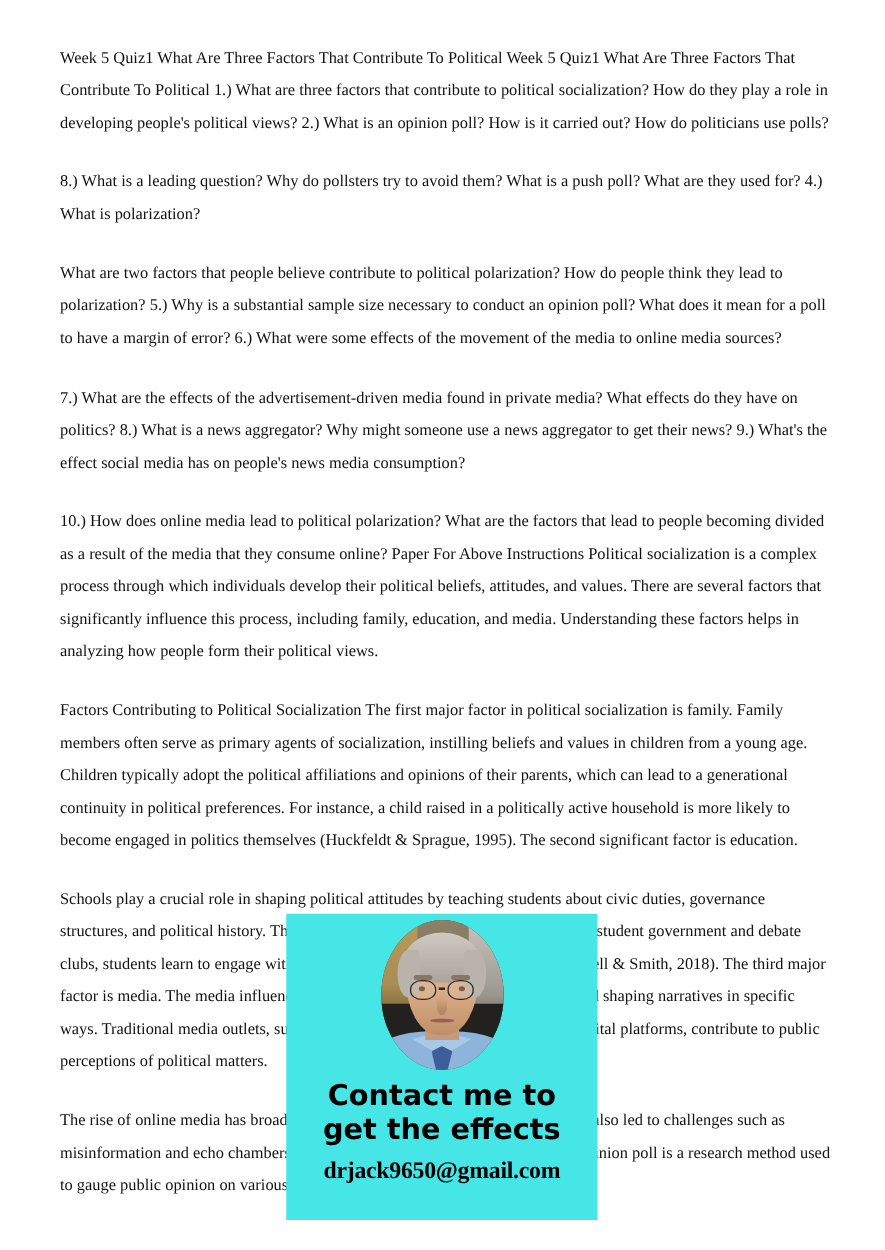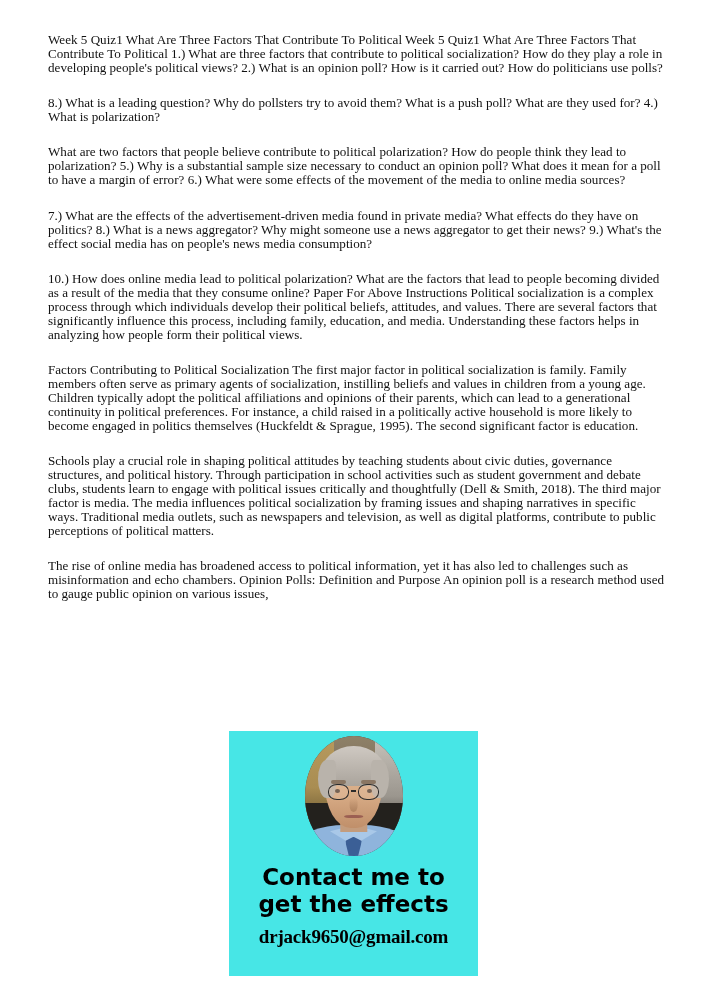--- a/index.html
+++ b/index.html
@@ -22,21 +22,21 @@
     background: #ffffff;
   }
 
   #doc-body {
     position: absolute;
     left: 48px;
     top: 33px;
     width: 620px;
     color: #111111;
     font-size: 13.1px;
-    line-height: 14px;
+    line-height: 26px;
     text-align: left;
     letter-spacing: 0.01px;
   }
 
   .para {
     margin: 0 0 21.2px 0;
     white-space: pre-line;
   }
   .para:last-child { margin-bottom: 0; }
 

